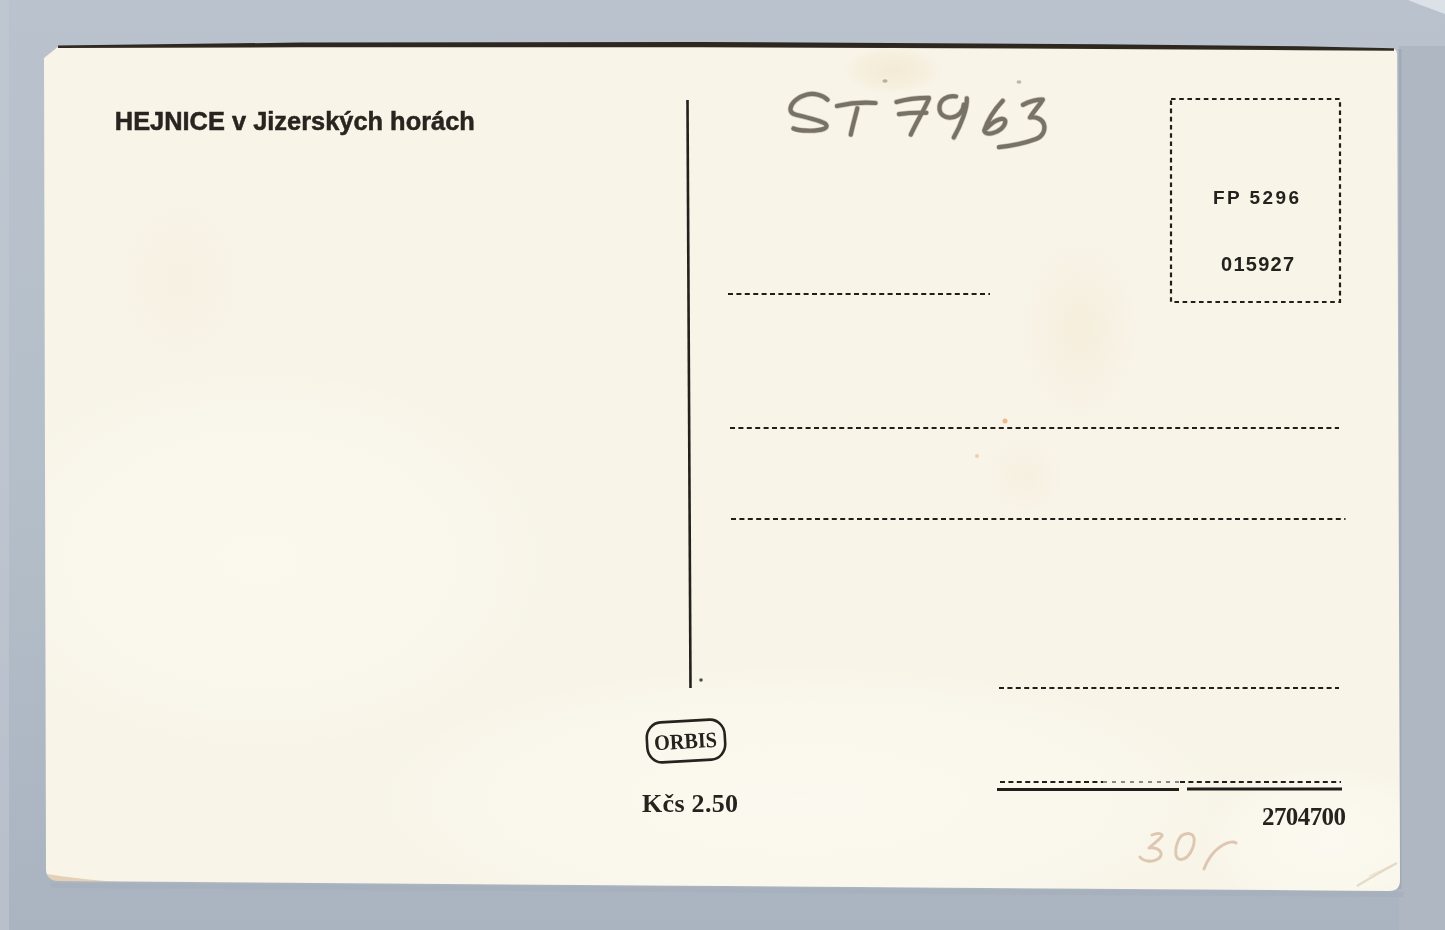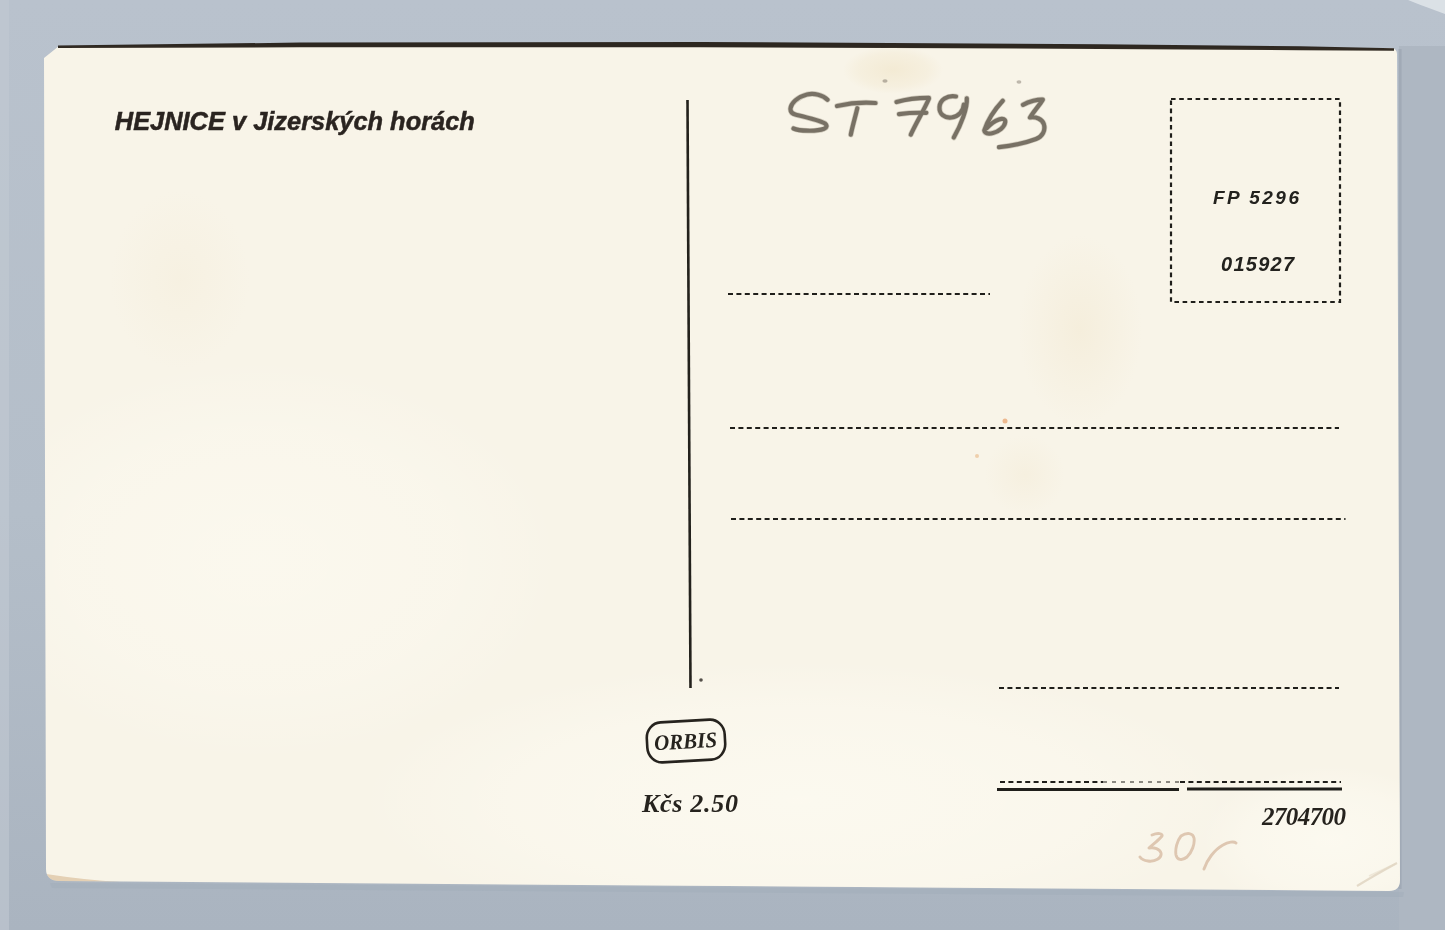--- a/index.html
+++ b/index.html
@@ -1,17 +1,17 @@
 <!DOCTYPE html>
 <html><head>
 <meta charset="utf-8">
 <style>
   html,body{margin:0;padding:0;}
   body{width:1445px;height:930px;overflow:hidden;background:#b6bfca;font-family:"Liberation Sans",sans-serif;}
-  .stage{position:relative;width:1445px;height:678px;font-style:italic;}
+  .stage{position:relative;width:1445px;height:678px;}
   svg{position:absolute;left:0;top:0;}
 </style>
 </head>
 <body>
 <div class="stage">
 <svg width="1445" height="930" viewBox="0 0 1445 930">
   <defs>
     <radialGradient id="wfade" cx="50%" cy="50%" r="50%">
       <stop offset="0%" stop-color="#fffef6" stop-opacity="0.6"></stop>
       <stop offset="65%" stop-color="#fffef6" stop-opacity="0.35"></stop>

